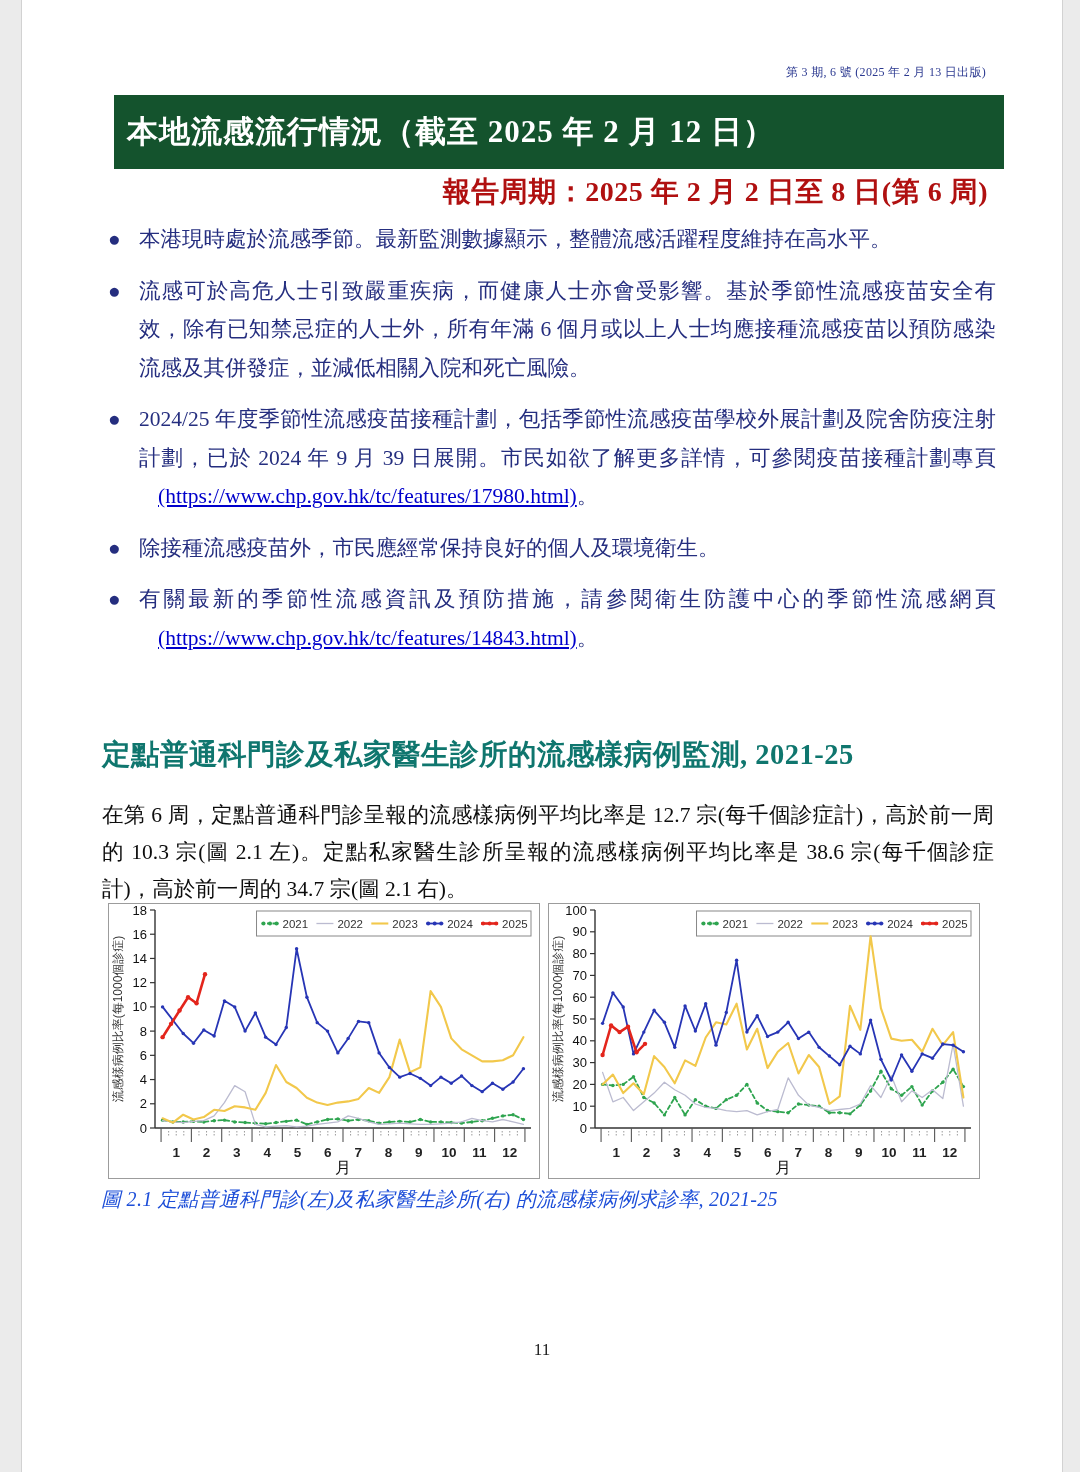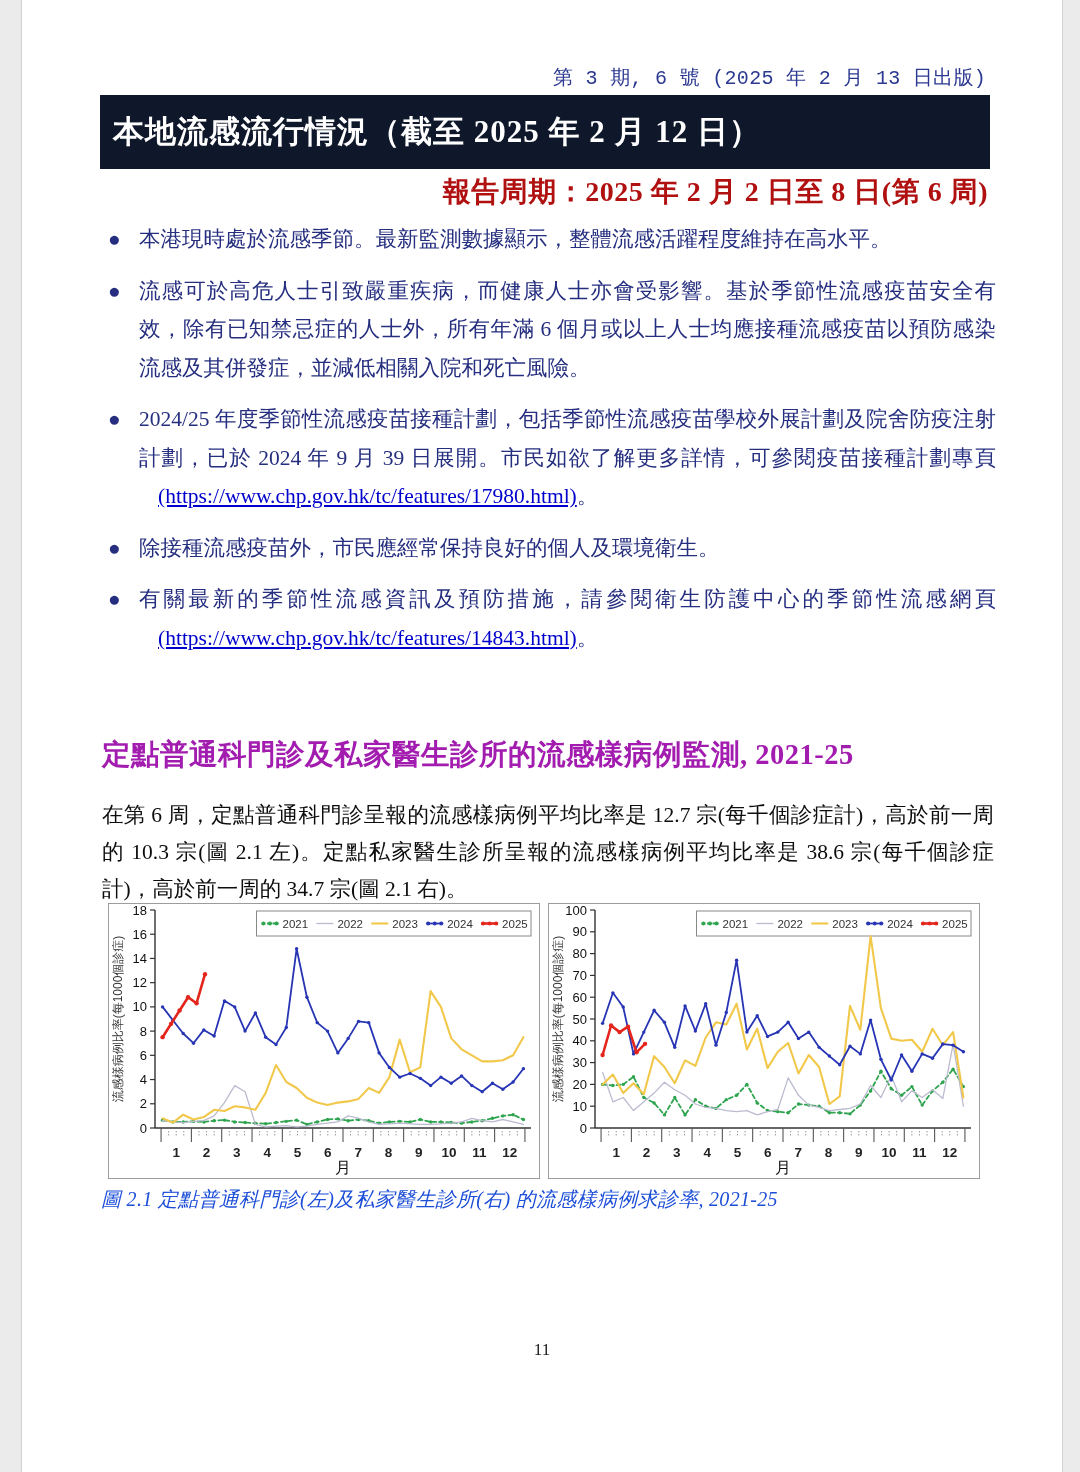--- a/index.html
+++ b/index.html
@@ -13,26 +13,26 @@
   .page{
     position:absolute;left:21px;top:0;
     width:1042px;height:1472px;
     background:#ffffff;
     border-left:1px solid #d2d2d2;
     border-right:1px solid #d2d2d2;
     box-sizing:border-box;
   }
   .issue-line{
     position:absolute;top:64px;right:76px;
-    font-family:Liberation Mono, monospace;
-    font-size:20px;color:#2B3990;letter-spacing:.3px;
+    font-family:Liberation Serif, serif;
+    font-size:12px;color:#2B3990;letter-spacing:.3px;
   }
   .banner{
-    position:absolute;left:78px;top:95px;width:890px;height:74px;
-    background:#0f172a;color:#ffffff;
+    position:absolute;left:92px;top:95px;width:890px;height:74px;
+    background:#14532d;color:#ffffff;
     display:flex;align-items:center;
     padding-left:13px;box-sizing:border-box;
     font-size:31px;font-weight:700;letter-spacing:1px;
   }
   .report-period{
     position:absolute;top:173px;right:74px;
     font-size:28px;font-weight:700;color:#B01010;letter-spacing:.5px;
   }
   .bullets{
     position:absolute;left:80px;top:220px;width:894px;
@@ -41,21 +41,21 @@
     text-align:justify;
   }
   .bullets li{position:relative;padding-left:37px;margin-bottom:13px;}
   .bullet-dot{
     position:absolute;left:6px;top:0;
     font-size:21px;color:#252E7F;
   }
   .doc-link{color:#0000CC;text-decoration:underline;margin-left:19px;}
   .section-heading{
     position:absolute;left:80px;top:736px;width:900px;
-    font-size:28.5px;font-weight:700;color:#a21caf;letter-spacing:.5px;
+    font-size:28.5px;font-weight:700;color:#0f766e;letter-spacing:.5px;
   }
   .section-paragraph{
     position:absolute;left:80px;top:797px;width:892px;
     font-size:21.5px;line-height:37px;color:#0d0d0d;text-align:justify;
   }
   .figure-row{
     position:absolute;left:86px;top:903px;
     display:flex;gap:8px;
   }
   .chart-box{

